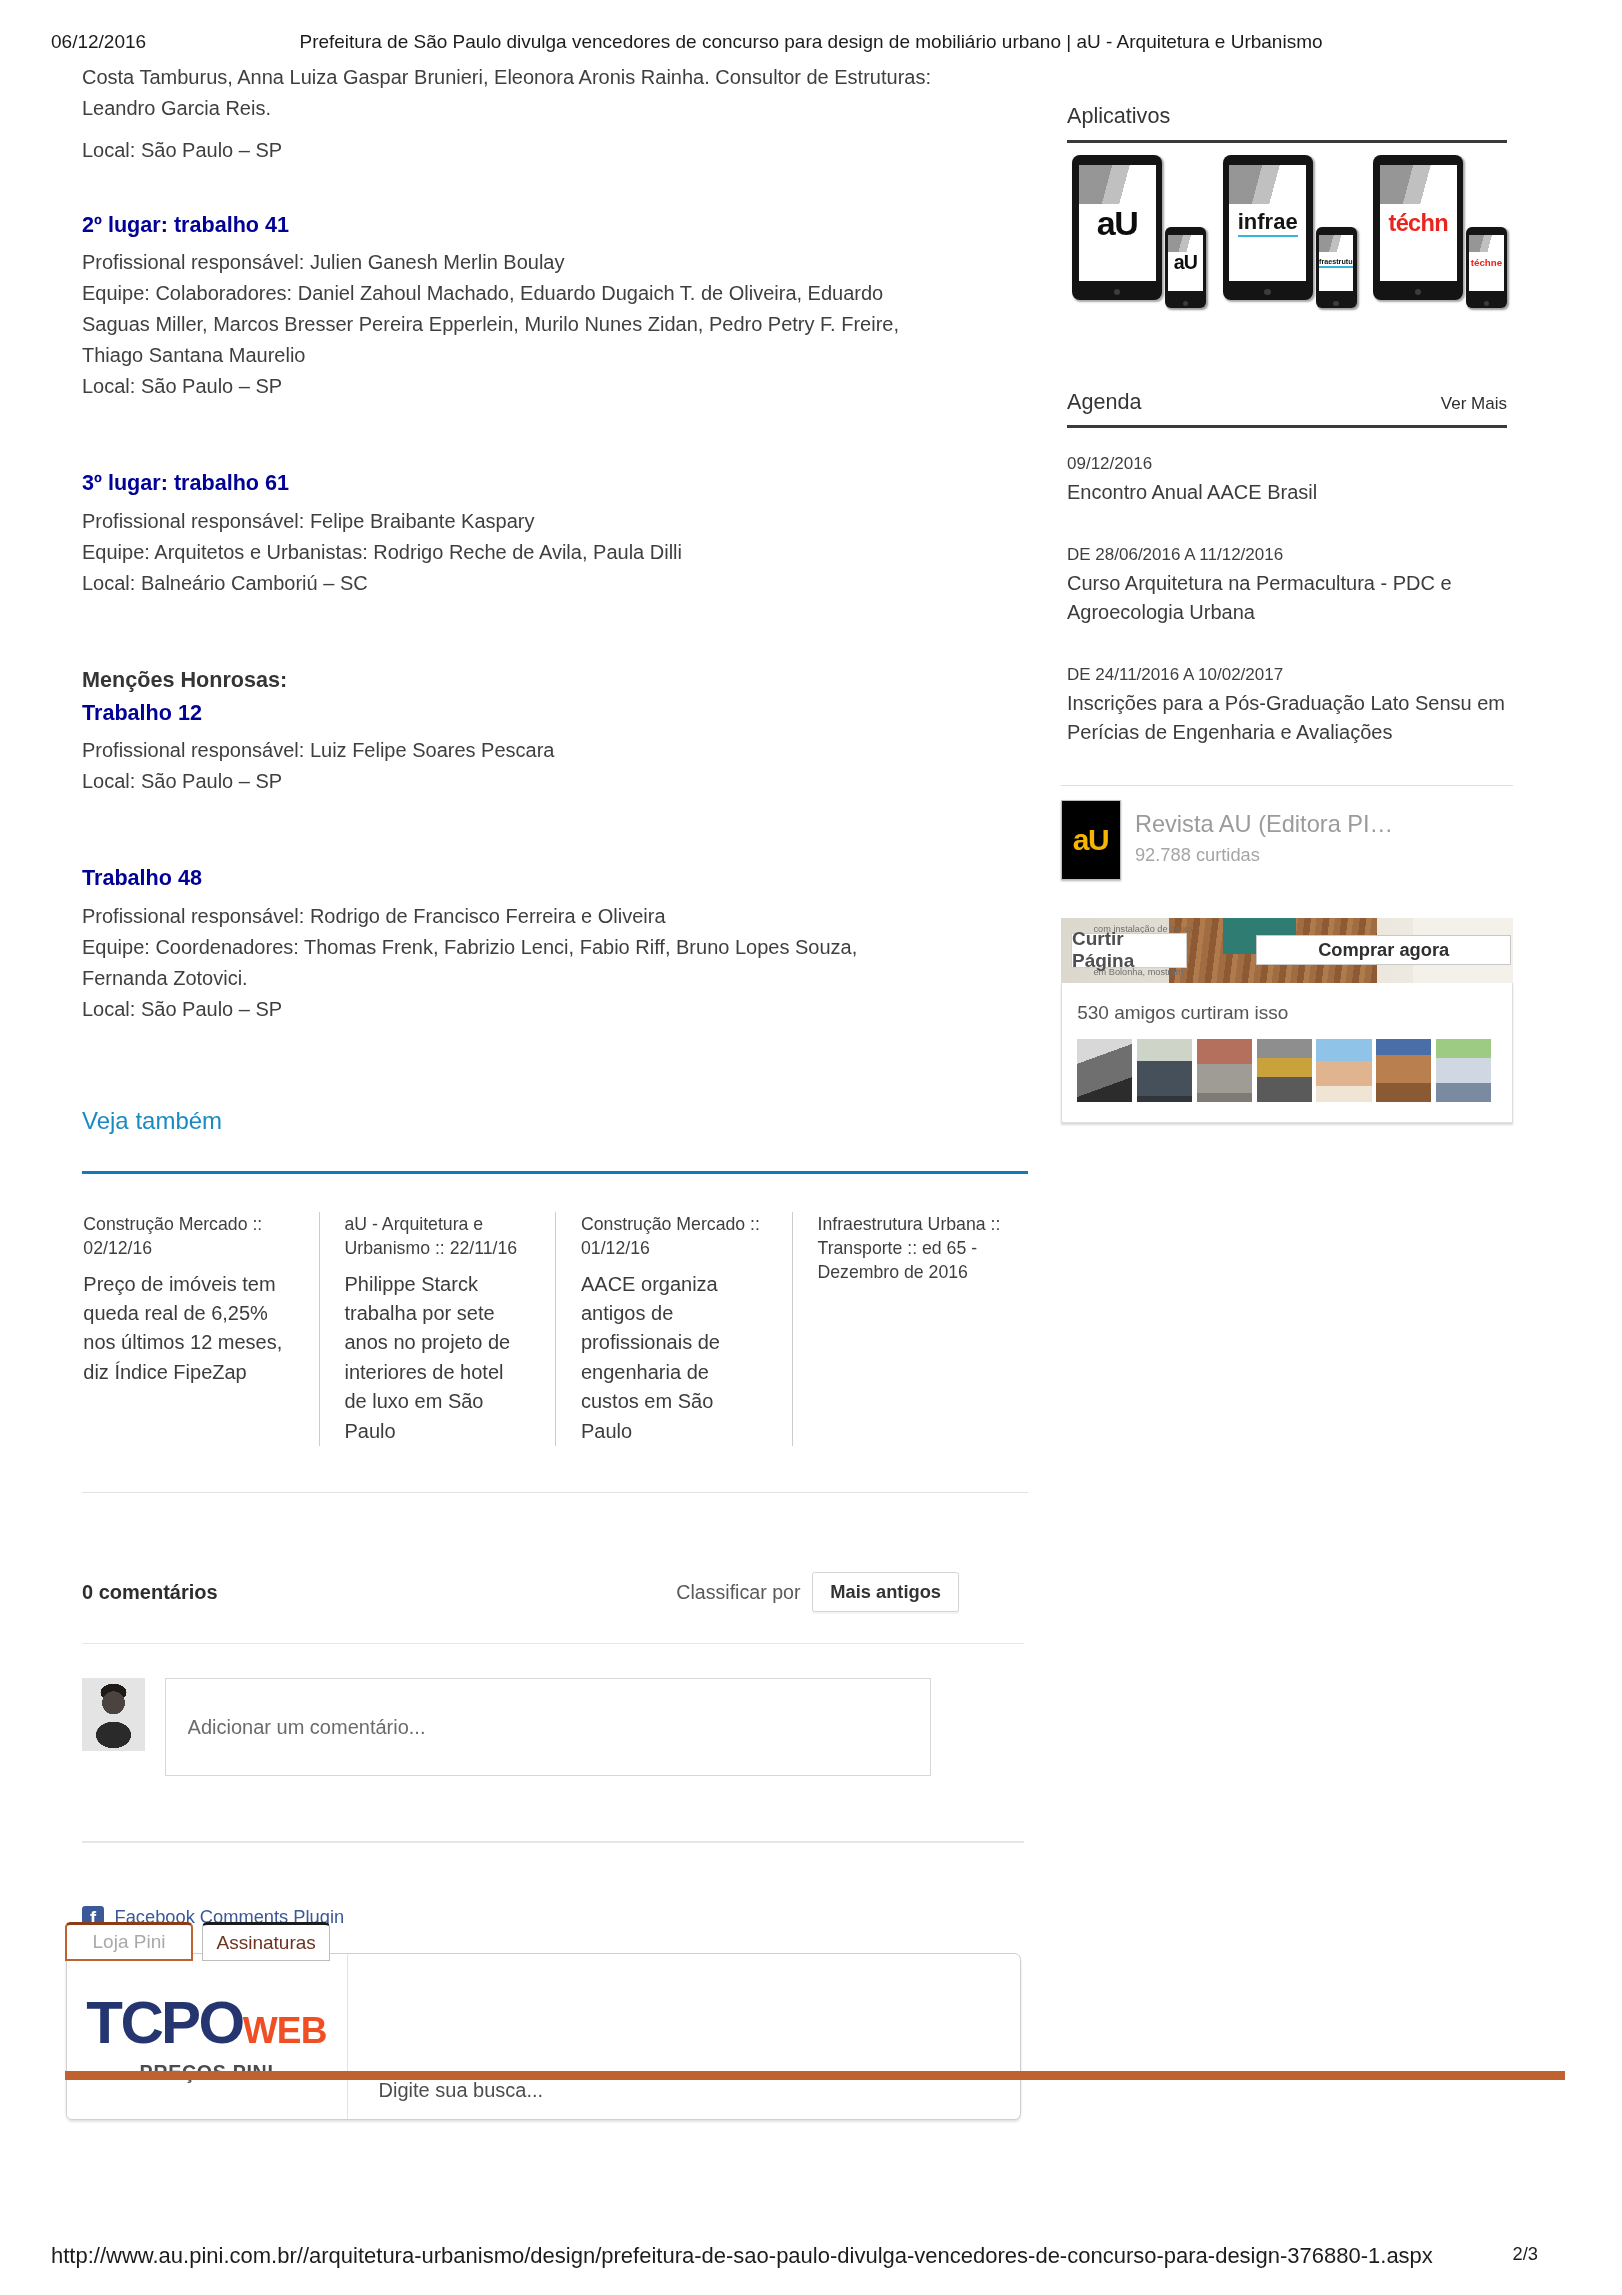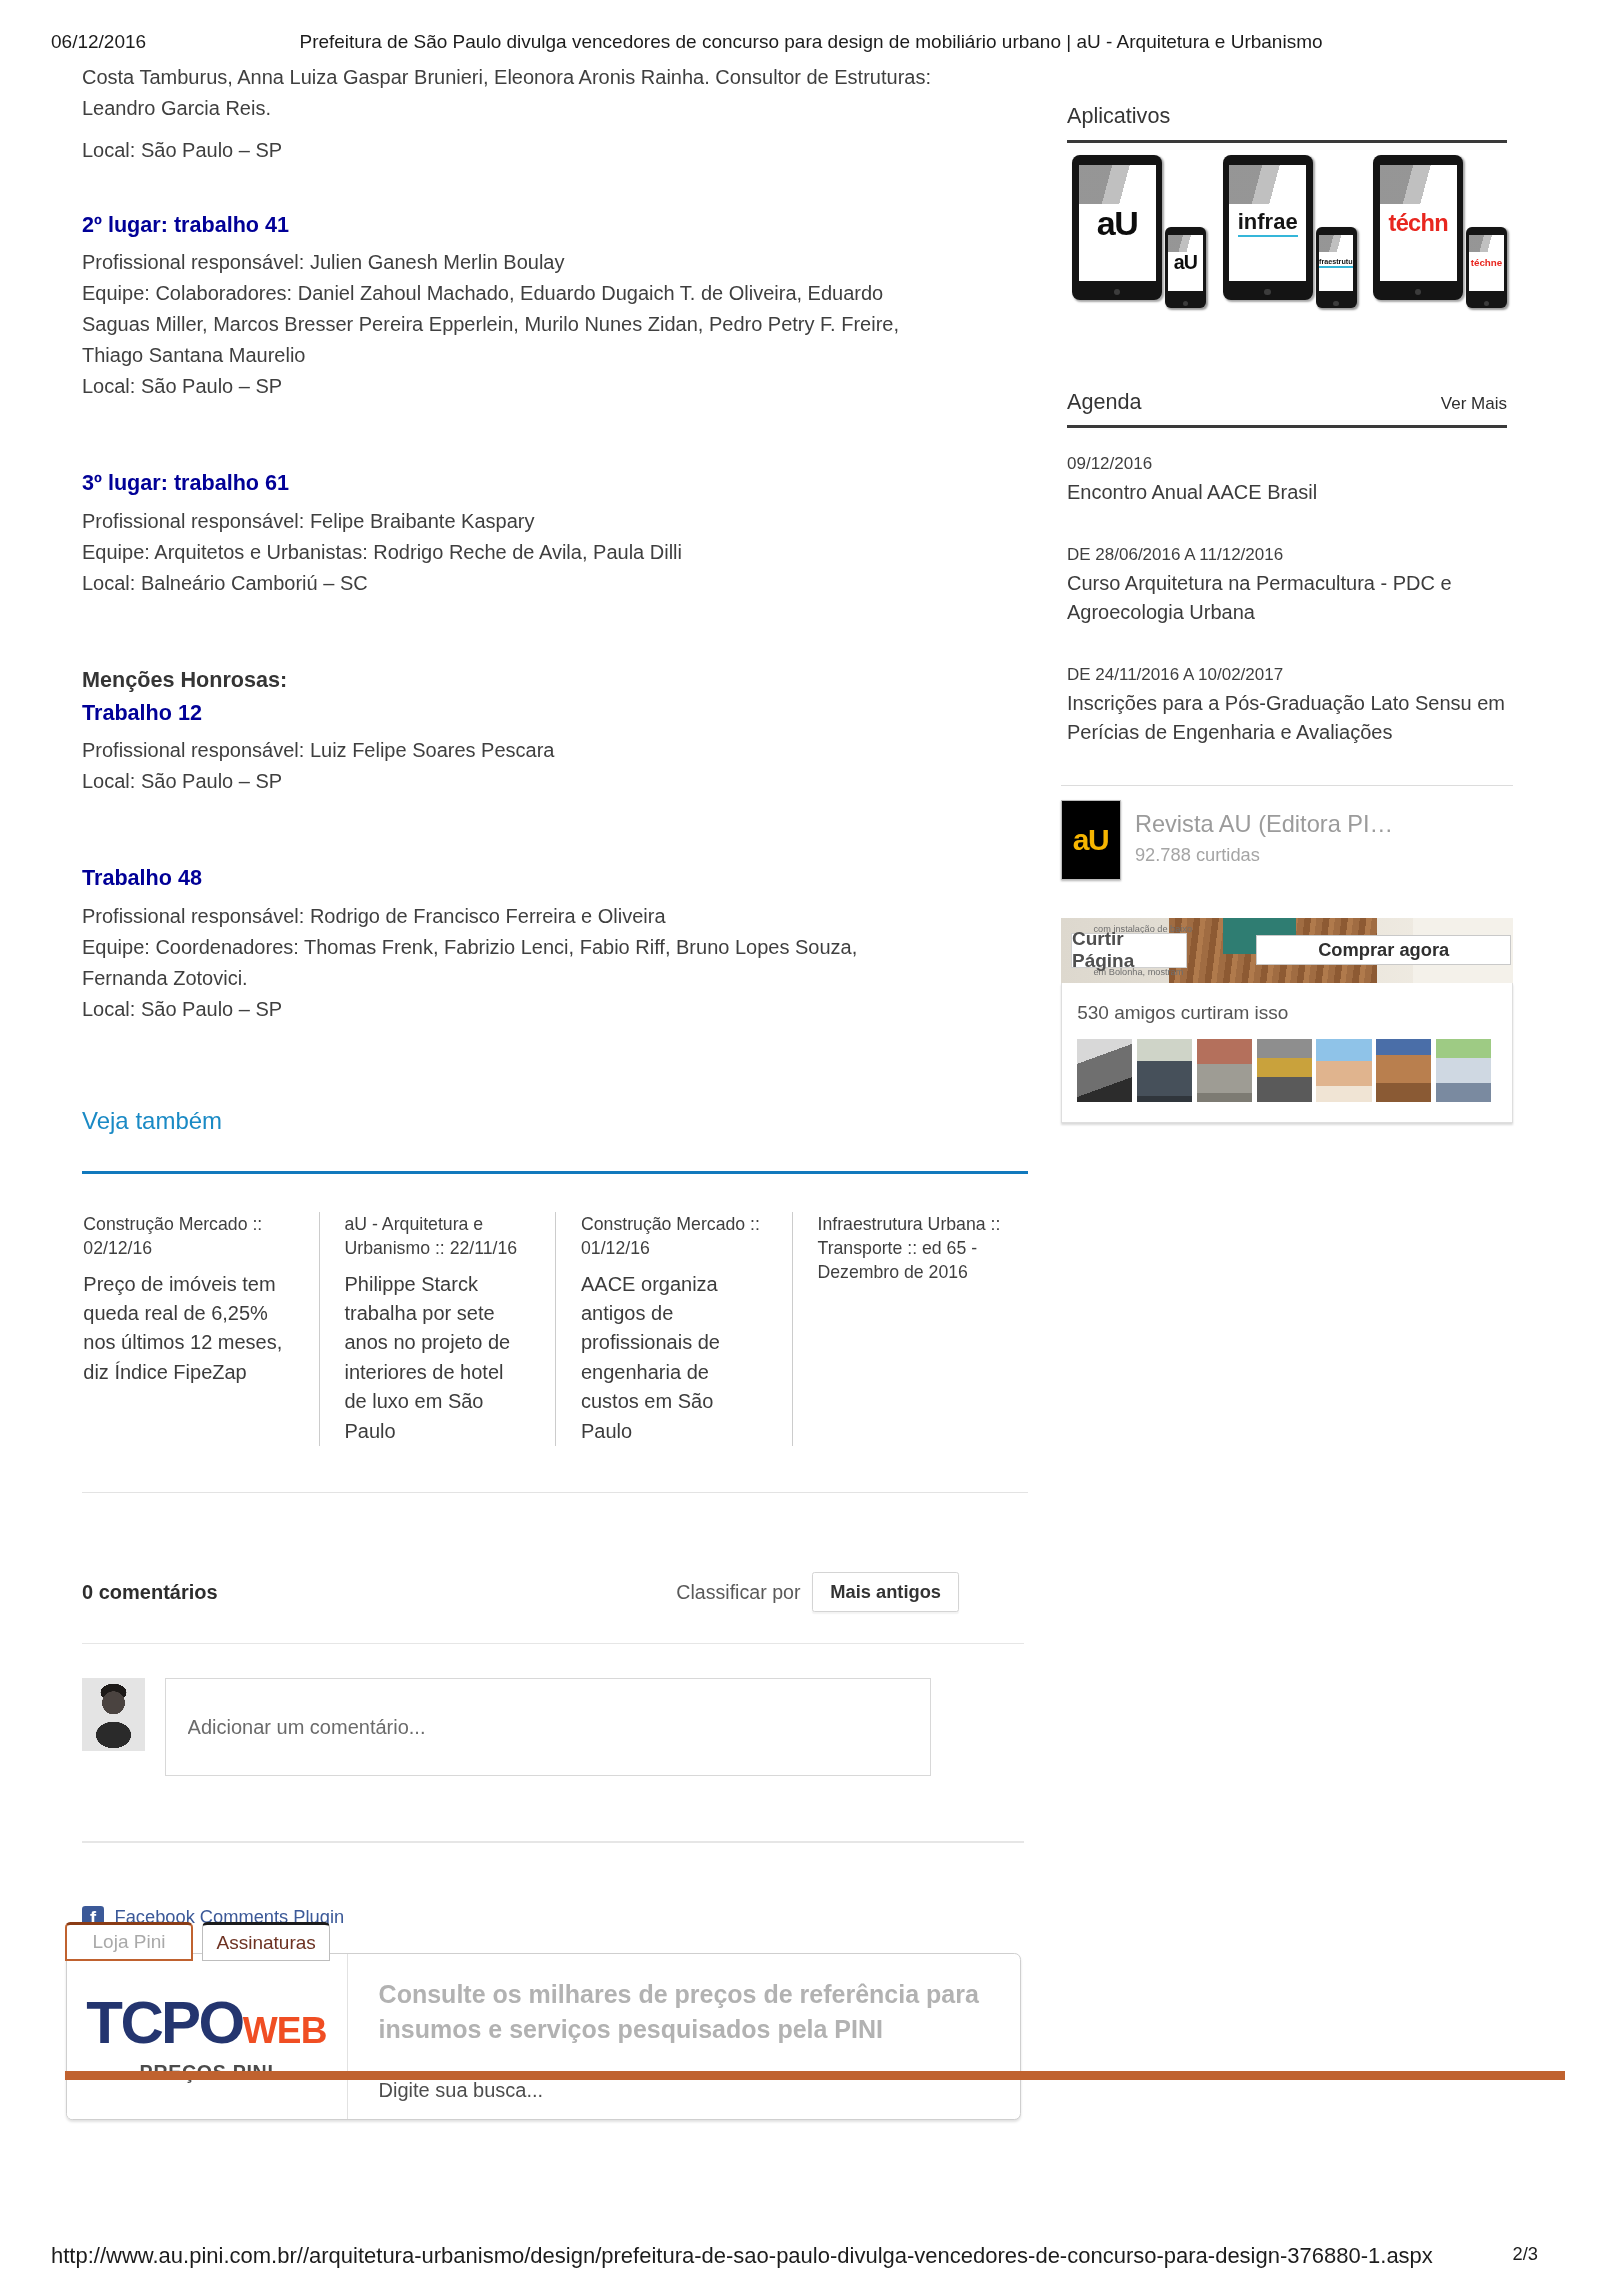--- a/index.html
+++ b/index.html
@@ -246,21 +246,20 @@
           <span class="tcpo-main">TCPO</span>
           <span class="tcpo-sub">WEB</span>
         </div>
         <div class="tcpo-tagline-row">
           <span class="tcpo-dash"></span>
           <span class="tcpo-tagline">PREÇOS PINI</span>
           <span class="tcpo-dash"></span>
         </div>
       </div>
       <div class="tcpo-right">
-        <div class="tcpo-headline">Consulte os milhares de preços de referência para insumos e serviços pesquisados pela PINI</div>
         <input class="tcpo-search" type="text" placeholder="Digite sua busca..." style="">
       </div>
     </div>
 
   </div>
 
   <div class="sidebar">
 
     <div class="side-heading-row">
       <div class="side-heading">Aplicativos</div>

